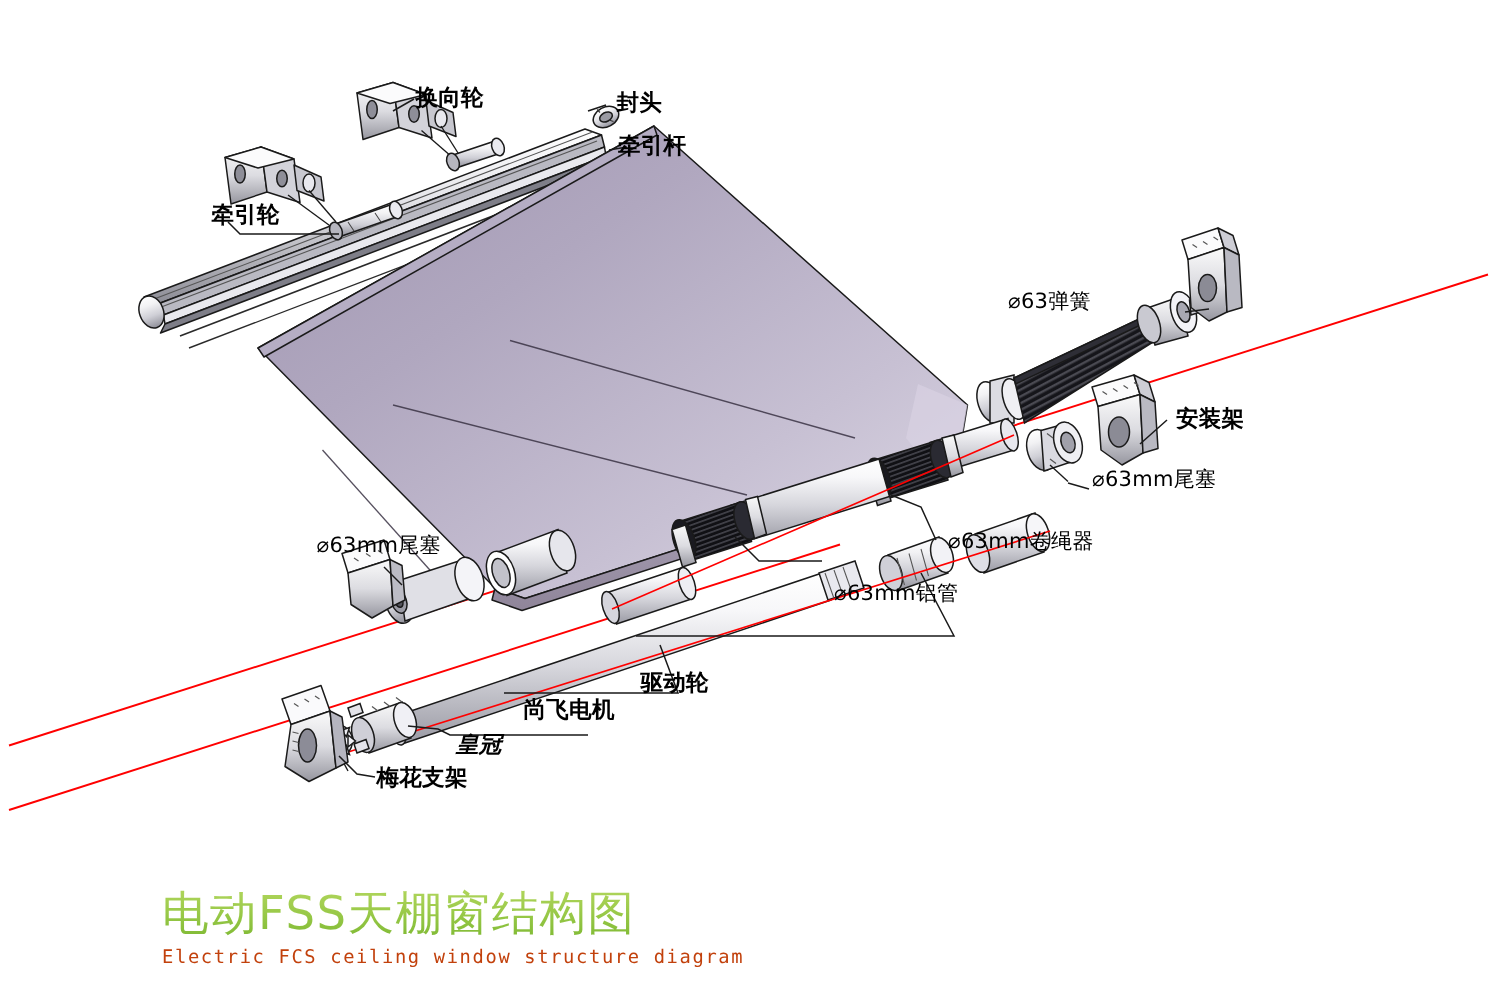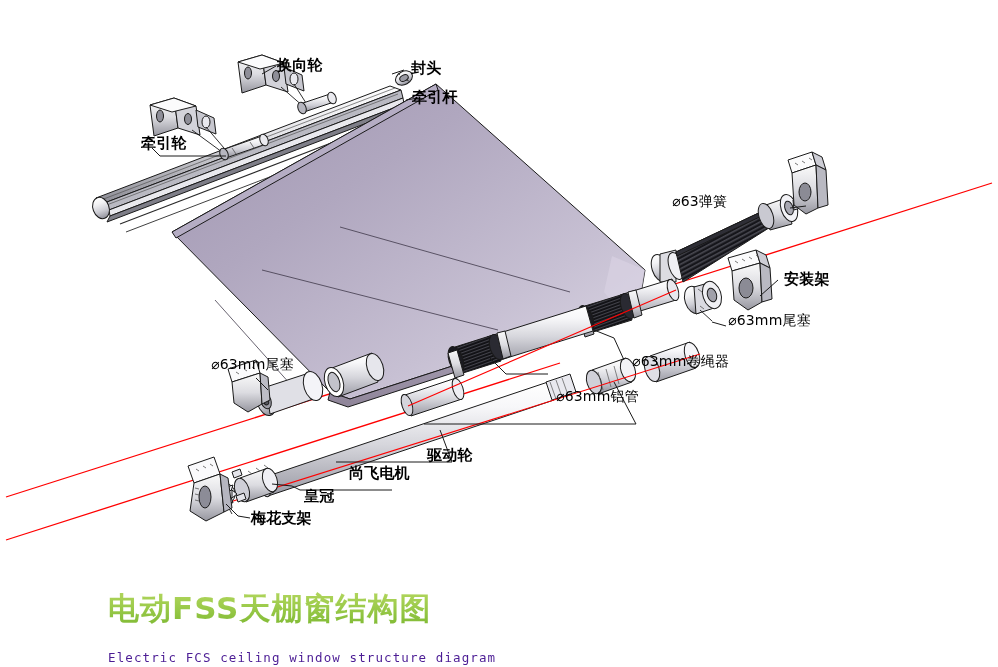--- a/index.html
+++ b/index.html
@@ -7,28 +7,28 @@
        font-family:"Liberation Sans","DejaVu Sans",sans-serif;}
   #stage{position:relative;width:998px;height:597px;background:#fff;}
   #art{position:absolute;left:0;top:0;width:998px;height:667px;}
   .lbl{position:absolute;white-space:nowrap;color:#000;
        font-family:"DejaVu Sans","Liberation Sans",sans-serif;
        font-weight:700;letter-spacing:.2px;line-height:1;}
   .lbl.cn{font-size:15px;}
   .lbl.dim{font-size:14px;font-weight:400;}
   #titlewrap{position:absolute;left:108px;top:588px;}
   #title{font-family:"DejaVu Sans","Liberation Sans",sans-serif;
-         font-weight:700;font-size:31px;letter-spacing:1px;
+         font-weight:400;font-size:31px;letter-spacing:1px;
          background:linear-gradient(180deg,#b6d861 0%,#9ccb4b 45%,#79b62f 100%);
          -webkit-background-clip:text;background-clip:text;
          color:#8cc63f;-webkit-text-fill-color:transparent;
          white-space:nowrap;}
   #subtitle{font-family:"DejaVu Sans Mono","Liberation Mono",monospace;
-            font-size:12.5px;letter-spacing:1.1px;color:#4c1d95;
-            margin-top:20px;white-space:nowrap;font-weight:400;}
+            font-size:12.5px;letter-spacing:1.1px;color:#c2410c;
+            margin-top:0;white-space:nowrap;font-weight:400;}
 </style>
 </head>
 <body>
 
 <div id="stage">
 
   <svg id="art" viewBox="0 0 998 667">
     <defs>
       <linearGradient id="fab" x1="0" y1="0" x2="1" y2="1">
         <stop offset="0%" stop-color="#9f95b0"></stop>
@@ -335,21 +335,21 @@
   <div class="lbl dim" style="left:672px;top:194px;">⌀63弹簧</div>
   <div class="lbl cn" style="left:784px;top:272px;text-align:center;">安装架</div>
   <div class="lbl dim" style="left:728px;top:313px;">⌀63mm尾塞</div>
 
   <div class="lbl dim" style="left:632px;top:354px;">⌀63mm卷绳器</div>
   <div class="lbl dim" style="left:556px;top:389px;">⌀63mm铝管</div>
   <div class="lbl dim" style="left:211px;top:357px;">⌀63mm尾塞</div>
 
   <div class="lbl cn" style="left:427px;top:448px;">驱动轮</div>
   <div class="lbl cn" style="left:349px;top:466px;text-align:center;">尚飞电机</div>
-  <div class="lbl cn" style="left:304px;top:489px;">皇冠</div>
+  <div class="lbl cn" style="left:304px;top:489px;font-style:italic;">皇冠</div>
   <div class="lbl cn" style="left:251px;top:511px;">梅花支架</div>
 
   <div id="titlewrap">
     <div id="title">电动FSS天棚窗结构图</div>
     <div id="subtitle">Electric FCS ceiling window structure diagram</div>
   </div>
 
 </div>
 
 </body></html>

